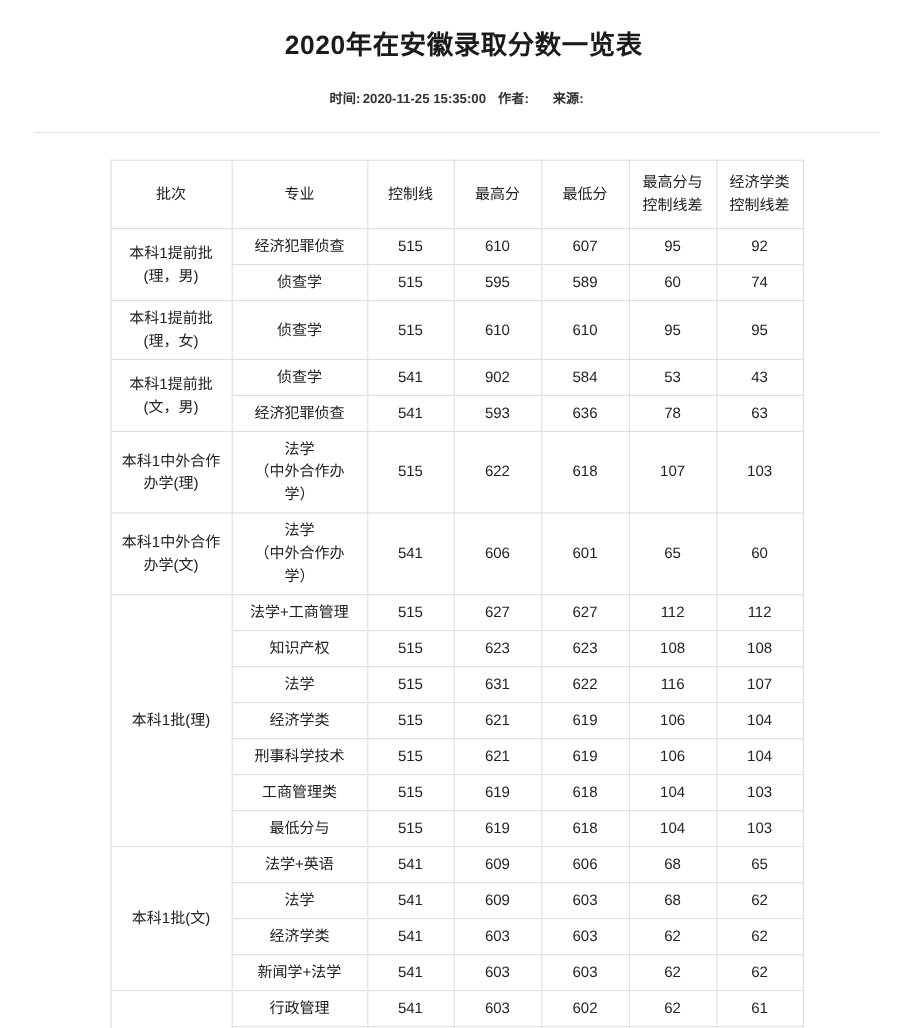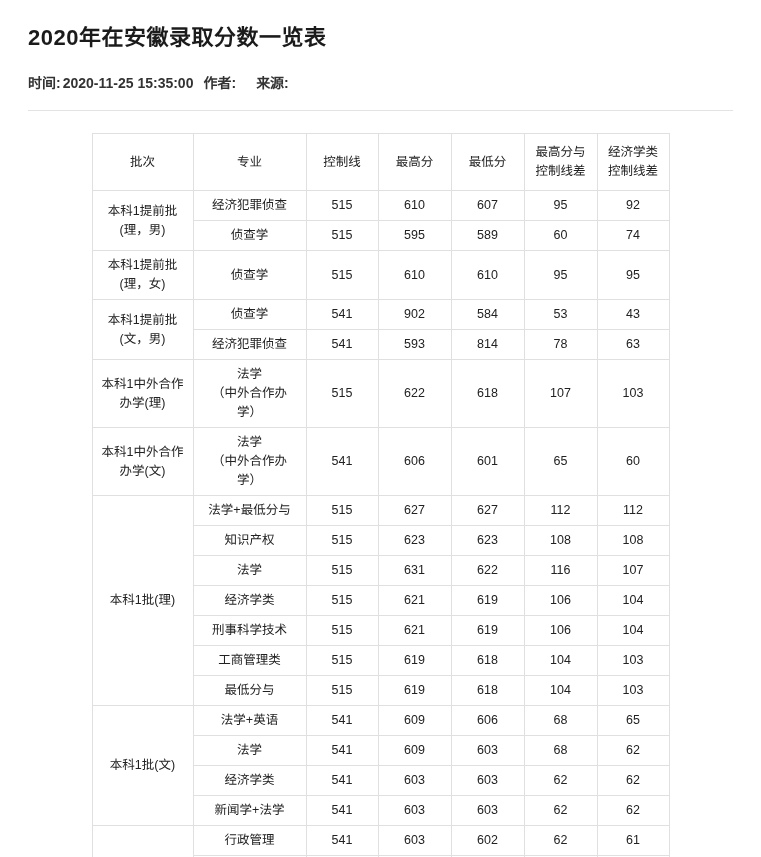--- a/index.html
+++ b/index.html
@@ -15,32 +15,33 @@
     color: #1a1a1a;
     -webkit-font-smoothing: antialiased;
   }
   .page {
     width: 761px;
     box-sizing: border-box;
     padding: 0;
   }
   .article-header {
     padding: 22px 16px 0 28px;
+    text-align: center;
   }
   .article-title {
     font-size: 22px;
     font-weight: bold;
     color: #1b1b1b;
     letter-spacing: 0.5px;
     margin: 0 0 0 0;
     line-height: 32px;
   }
   .article-meta {
     margin-top: 20px;
-    font-size: 14px;
+    font-size: 11px;
     font-weight: bold;
     color: #333333;
     line-height: 18px;
     white-space: nowrap;
   }
   .meta-seg {
     display: inline;
   }
   .meta-label { margin-right: 2px; }
   .meta-value { margin-right: 10px; }
@@ -176,21 +177,21 @@
             <td class="num">541</td>
             <td class="num">902</td>
             <td class="num">584</td>
             <td class="num">53</td>
             <td class="num">43</td>
           </tr>
           <tr>
             <td>经济犯罪侦查</td>
             <td class="num">541</td>
             <td class="num">593</td>
-            <td class="num">814</td>
+            <td class="num">636</td>
             <td class="num">78</td>
             <td class="num">63</td>
           </tr>
           <tr>
             <td class="batch" rowspan="1"><span>本科1中外合作</span><br><span>办学(理)</span></td>
             <td class="major-wrap"><span>法学</span><br><span>（中外合作办</span><br><span>学）</span></td>
             <td class="num">515</td>
             <td class="num">622</td>
             <td class="num">618</td>
             <td class="num">107</td>
@@ -200,21 +201,21 @@
             <td class="batch" rowspan="1"><span>本科1中外合作</span><br><span>办学(文)</span></td>
             <td class="major-wrap"><span>法学</span><br><span>（中外合作办</span><br><span>学）</span></td>
             <td class="num">541</td>
             <td class="num">606</td>
             <td class="num">601</td>
             <td class="num">65</td>
             <td class="num">60</td>
           </tr>
           <tr>
             <td class="batch" rowspan="7"><span>本科1批(理)</span></td>
-            <td>法学+最低分与</td>
+            <td>法学+工商管理</td>
             <td class="num">515</td>
             <td class="num">627</td>
             <td class="num">627</td>
             <td class="num">112</td>
             <td class="num">112</td>
           </tr>
           <tr>
             <td>知识产权</td>
             <td class="num">515</td>
             <td class="num">623</td>

